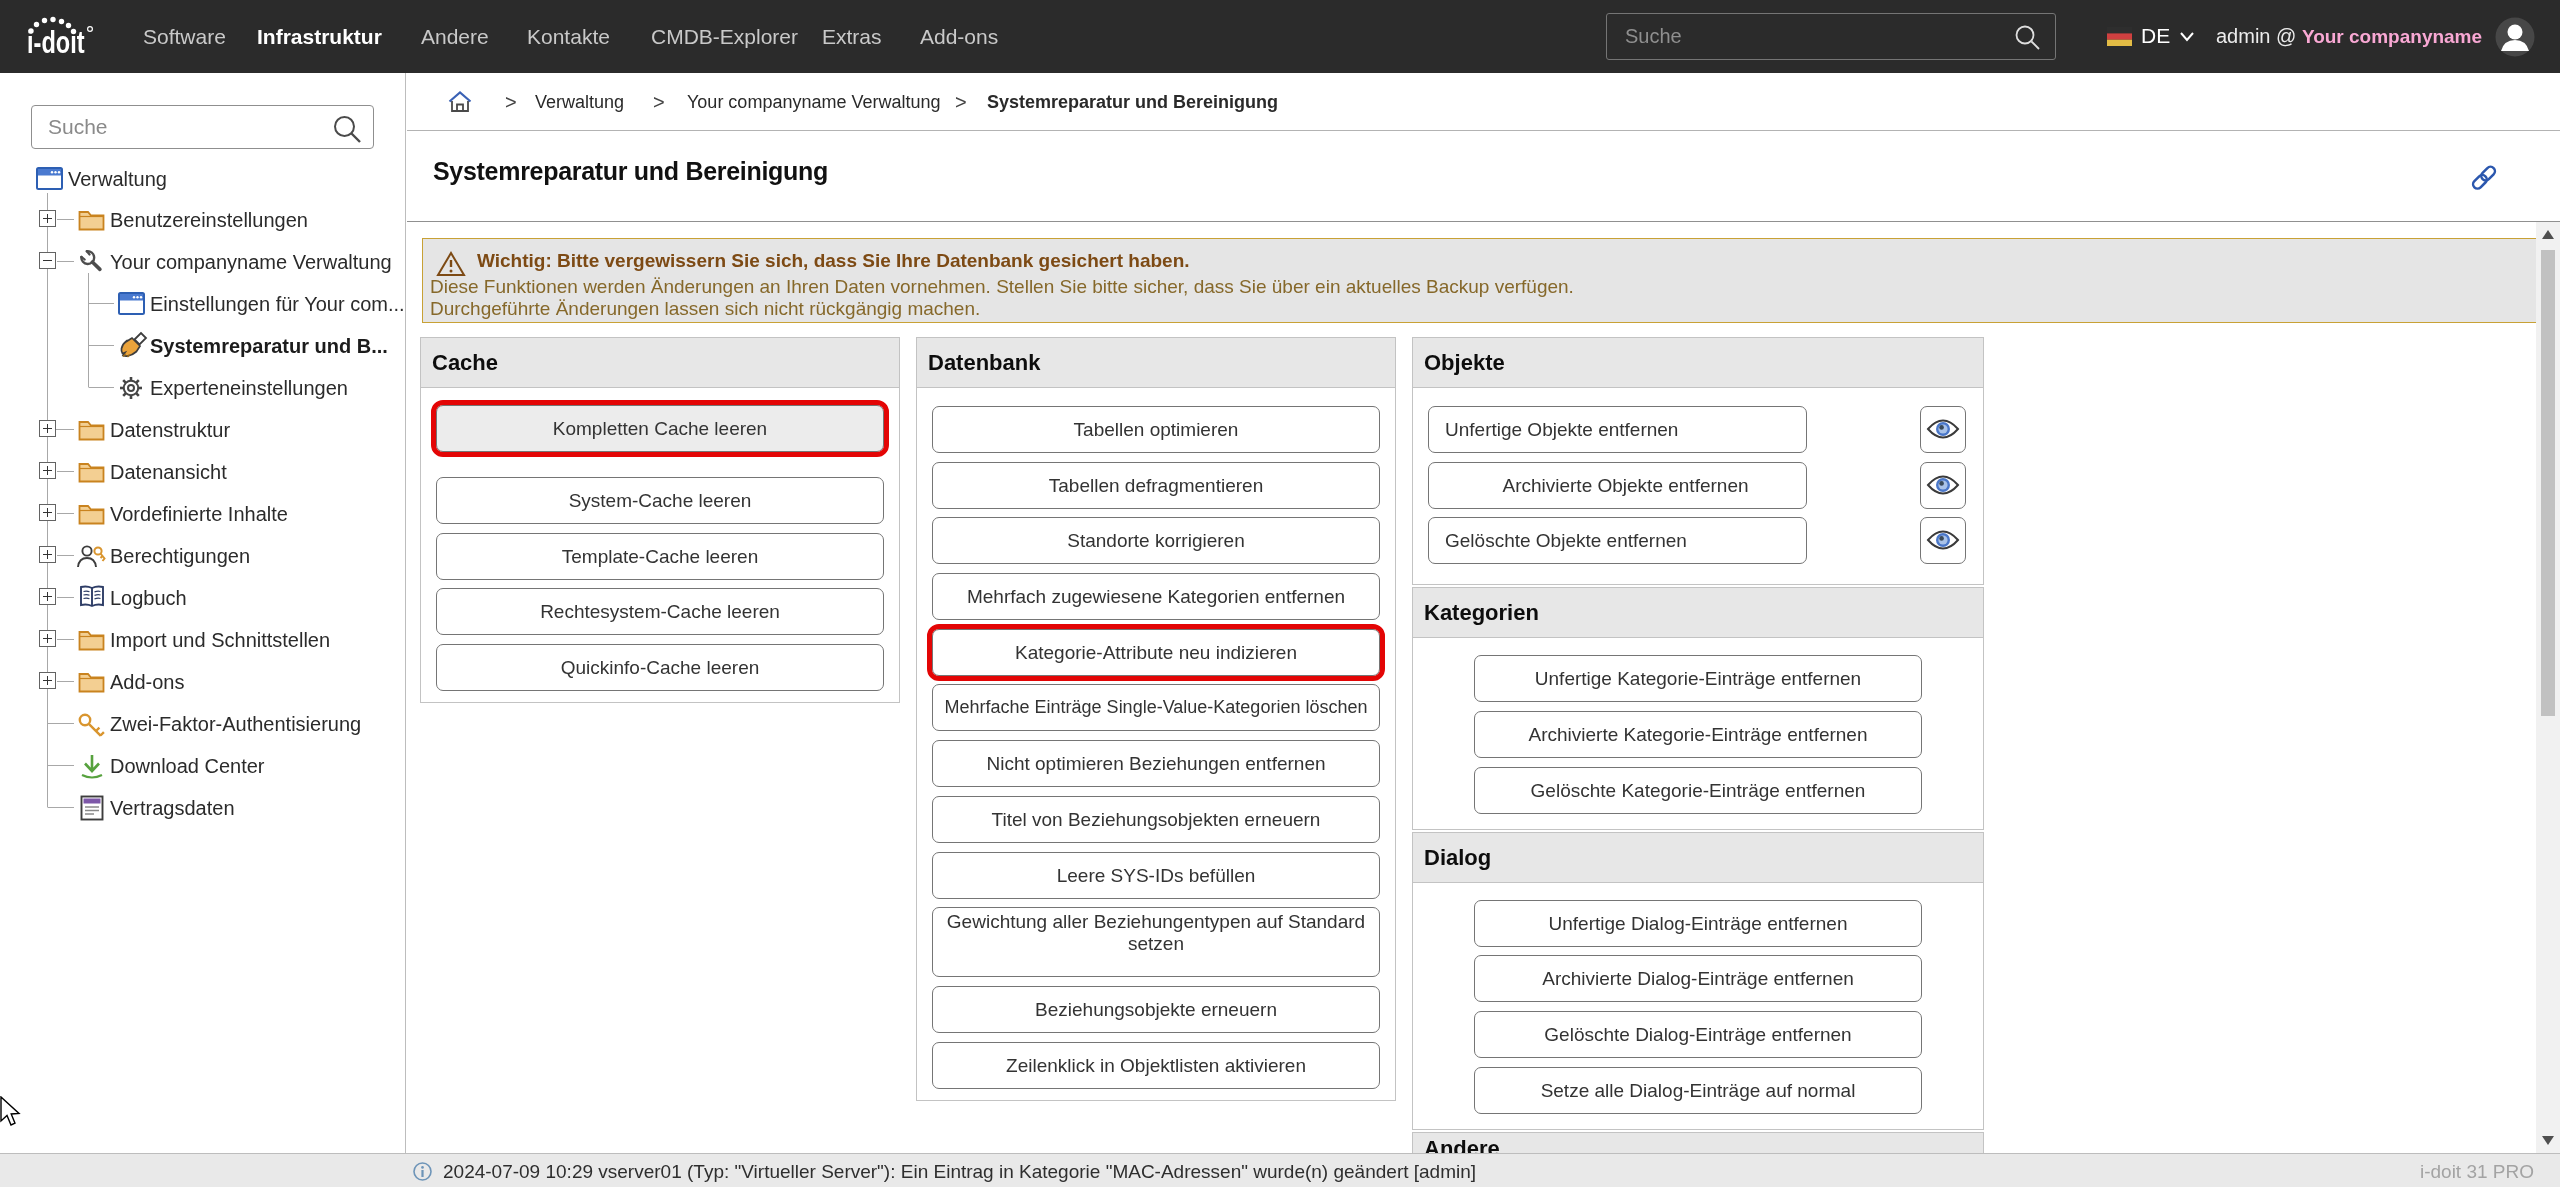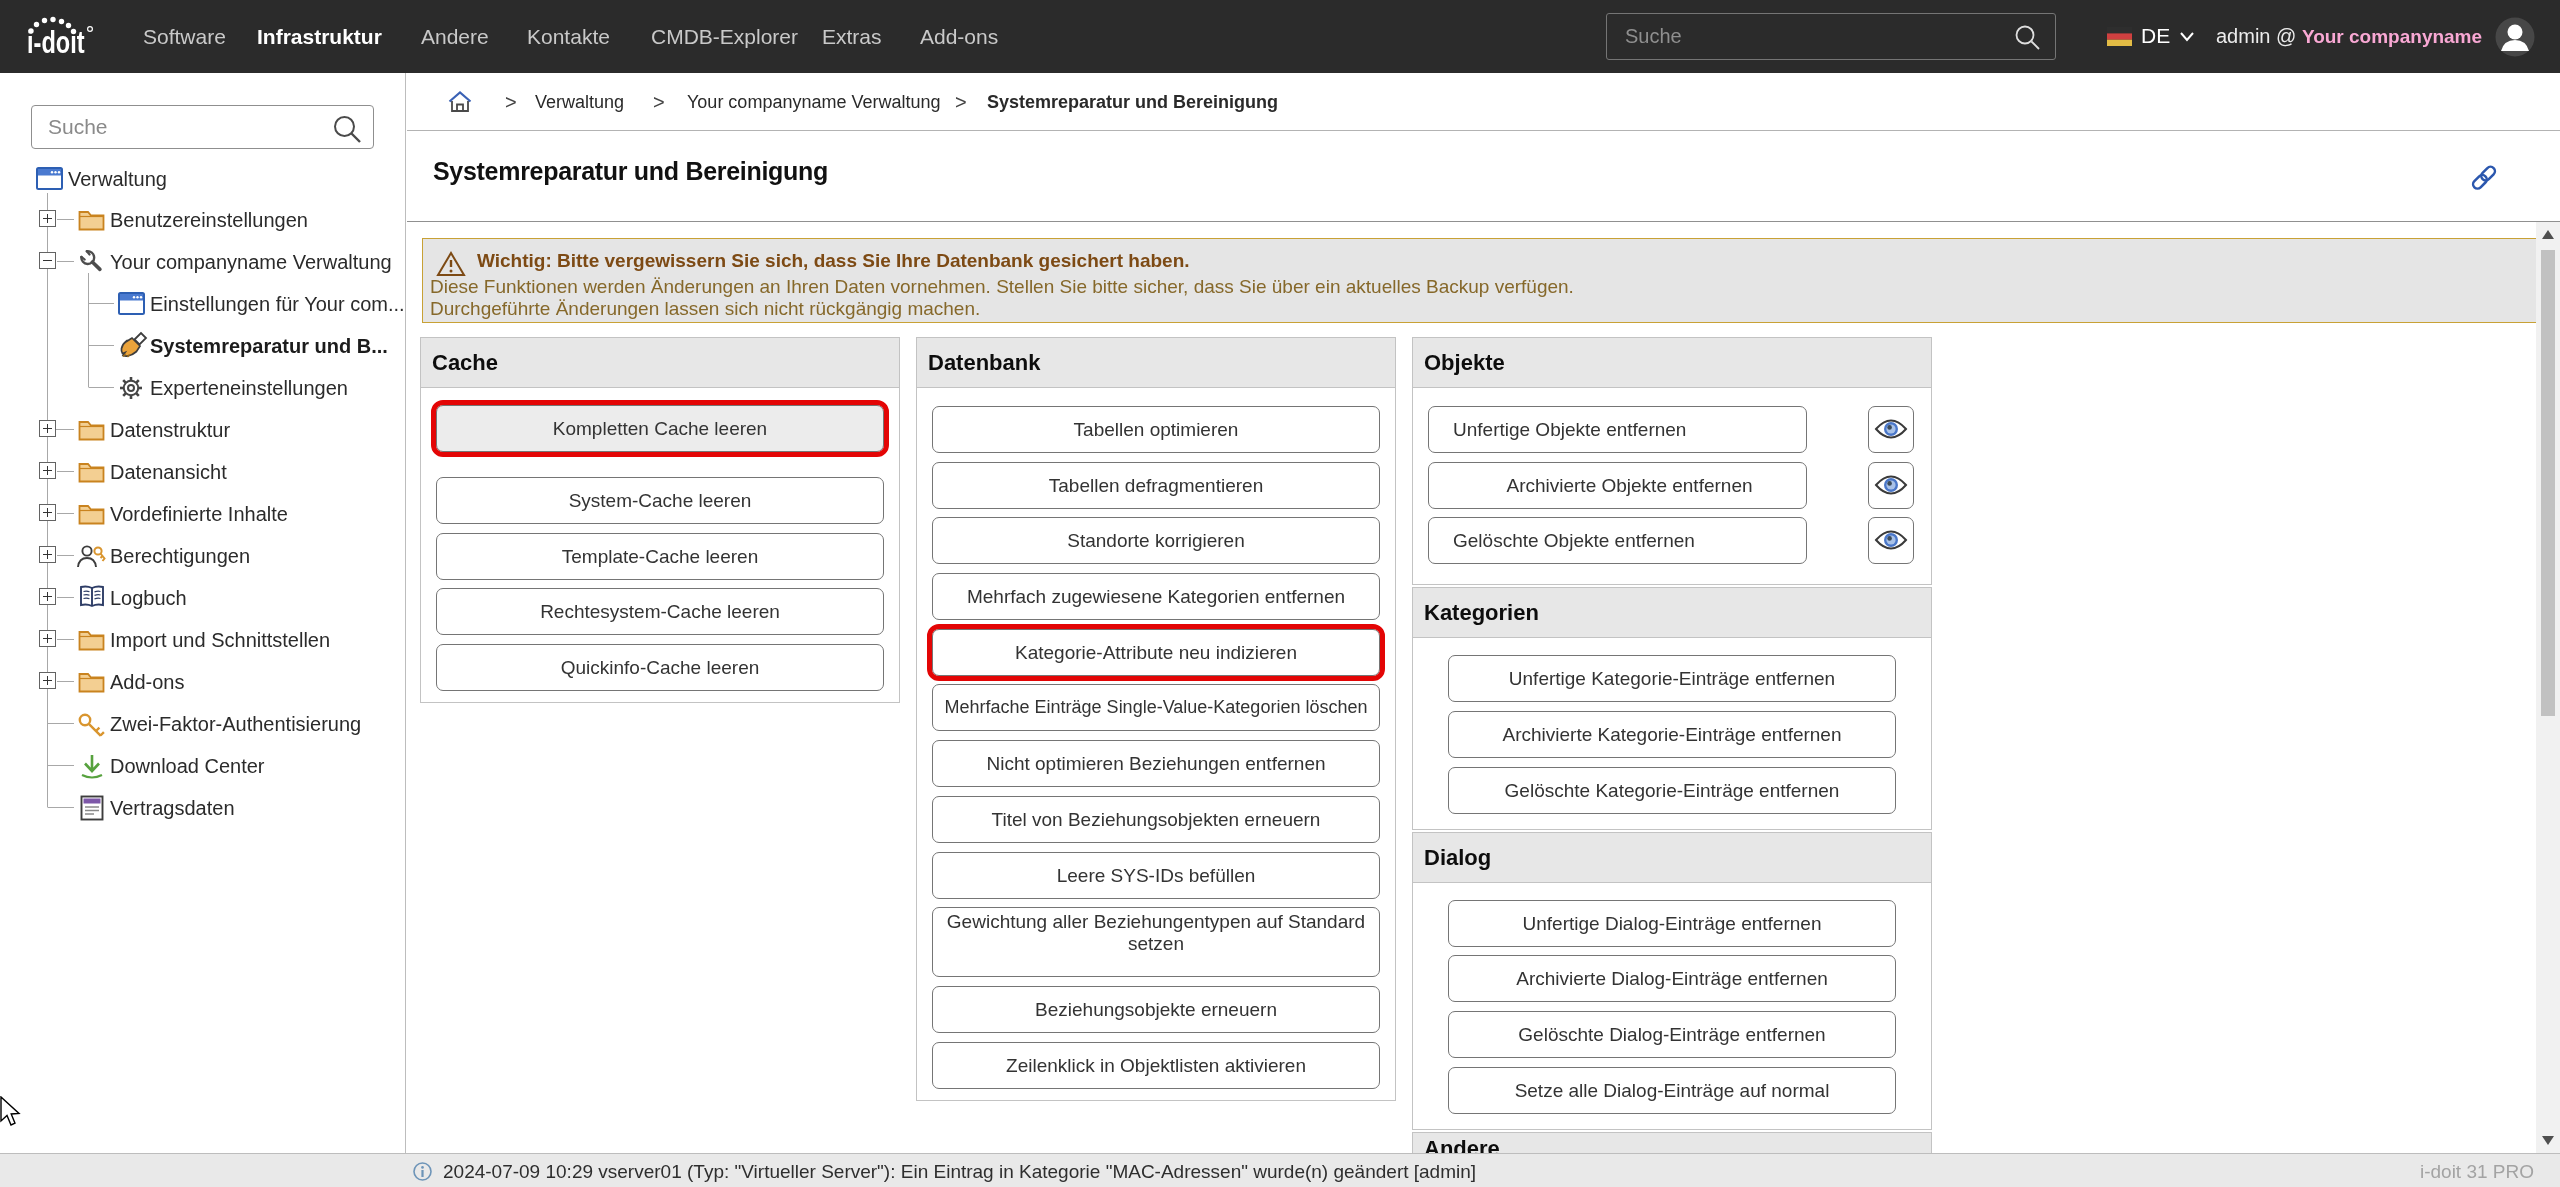--- a/index.html
+++ b/index.html
@@ -51,21 +51,21 @@
 .panel { position:absolute; width:480px; border:1px solid #c3c3c3; background:#fff; }
 .phead { height:50px; line-height:50px; background:#e7e7e7; border-bottom:1px solid #c3c3c3;
   font-size:22px; font-weight:bold; color:#0d0d0d; padding-left:11px; }
 .pbody { position:relative; background:#fff; }
 .btn { display:block; position:relative; margin:0 auto 8.7px auto; width:448px; height:47px; background:#fff;
   border:1px solid #757575; border-radius:7px; font-size:19px; color:#333;
   text-align:center; line-height:45px; white-space:nowrap; }
 .btn.red { outline:5px solid #e30505; }
 .btn.gray { background:#ececec; }
 .btn.twoline { height:70px; line-height:22px; padding-top:3px; }
-.btn.lefttext { text-align:left; padding-left:24px; }
+.btn.lefttext { text-align:left; padding-left:16px; }
 .section { border:1px solid #c3c3c3; margin-bottom:2px; }
 
 
 #statusbar { position:absolute; left:0; top:1153px; width:2560px; height:34px; background:#e9e9e9;
   border-top:1px solid #bdbdbd; font-size:19px; color:#2e2e2e; }
 #statusbar .msg { position:absolute; left:443px; top:7px; }
 #statusbar .ver { position:absolute; right:26px; top:7px; color:#a3a3a3; }
 #vscroll { position:absolute; left:2536px; top:222px; width:24px; height:931px; background:#f1f1f1; }
 #vthumb { position:absolute; left:2541px; top:250px; width:14px; height:466px; background:#c1c1c1; }
 </style>
@@ -344,21 +344,21 @@
     <span class="btn" style="font-size:18px">Mehrfache Einträge Single-Value-Kategorien löschen</span>
     <span class="btn">Nicht optimieren Beziehungen entfernen</span>
     <span class="btn">Titel von Beziehungsobjekten erneuern</span>
     <span class="btn">Leere SYS-IDs befüllen</span>
     <span class="btn twoline">Gewichtung aller Beziehungentypen auf Standard<br>setzen</span>
     <span class="btn">Beziehungsobjekte erneuern</span>
     <span class="btn" style="margin-bottom:0">Zeilenklick in Objektlisten aktivieren</span>
   </div>
 </div>
 
-<div class="abs" style="left:1412px;top:337px;width:520px;">
+<div class="abs" style="left:1412px;top:337px;width:572px;">
   <div class="section">
     <div class="phead">Objekte</div>
     <div class="pbody" style="padding:18px 15px 20px 15px;">
       <div style="position:relative;height:47px;margin-bottom:8.7px;">
         <span class="btn lefttext" style="width:379px;margin:0;">Unfertige Objekte entfernen</span>
         <span class="btn eye" style="position:absolute;right:2px;top:0;width:46px;margin:0;">
             <svg width="34" height="22" viewBox="0 0 34 22" style="position:absolute;left:5px;top:11px">
   <path d="M2,11 Q17,-6 32,11 Q17,28 2,11 Z" fill="#fff" stroke="#3a3a3a" stroke-width="2"></path>
   <circle cx="17" cy="11" r="7" fill="#4a77c9"></circle>
   <circle cx="17" cy="11" r="4.6" fill="#a9c2e8"></circle>

